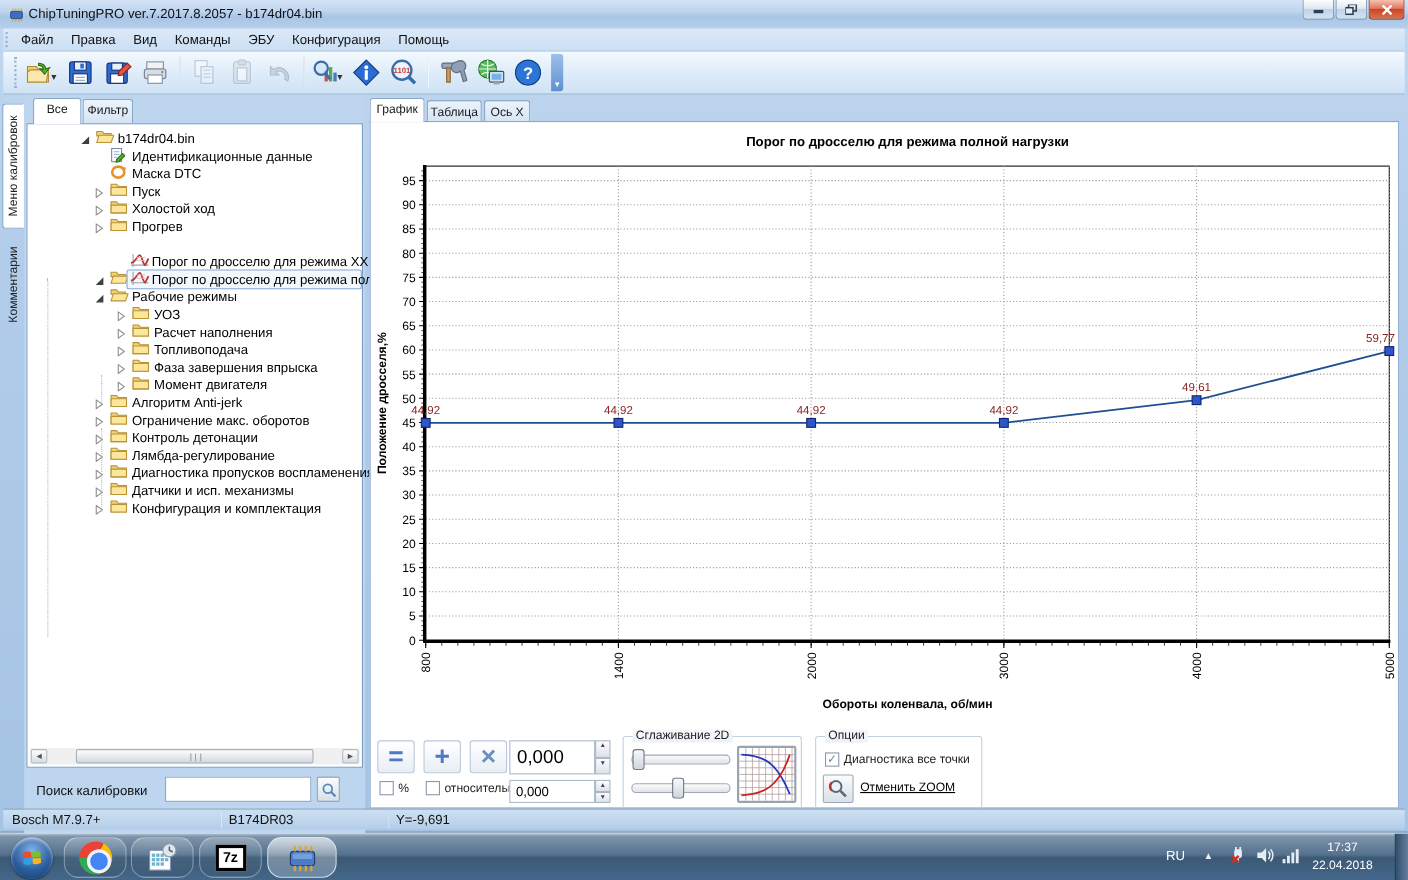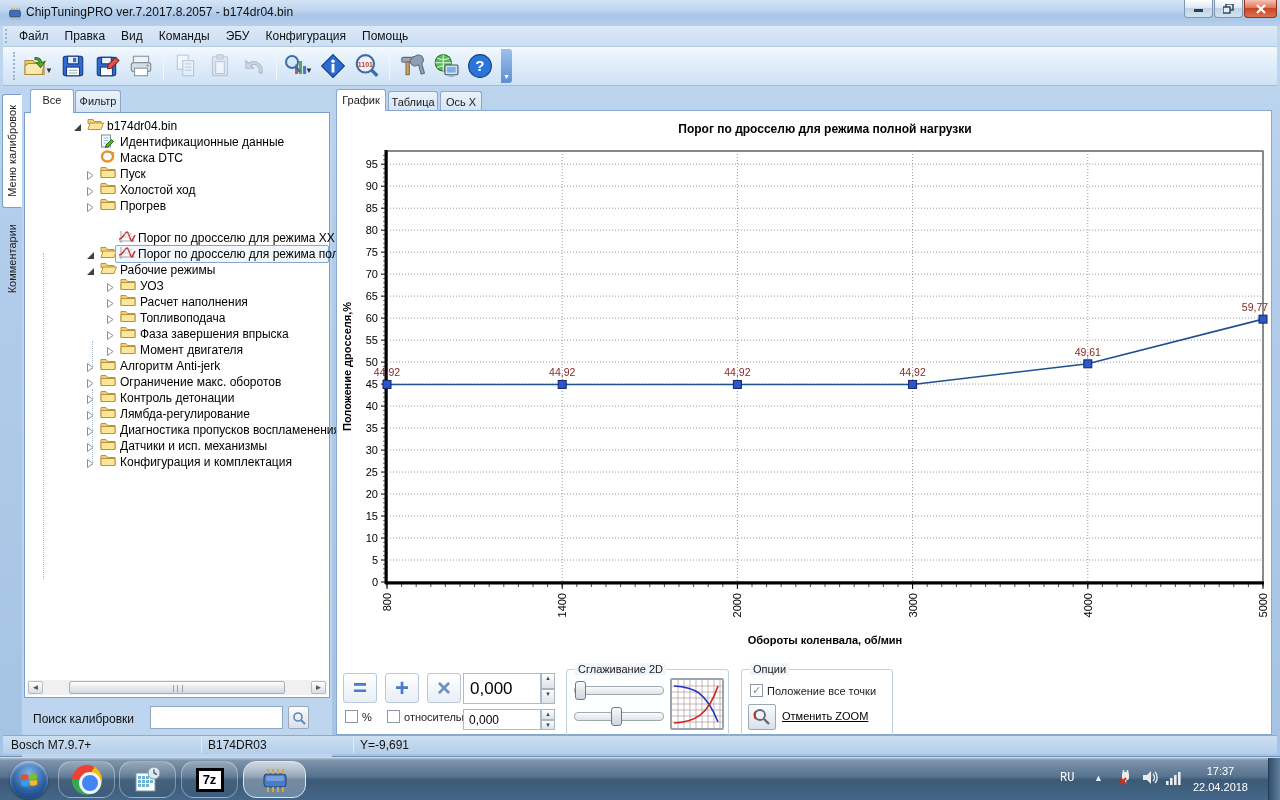--- a/index.html
+++ b/index.html
@@ -793,21 +793,21 @@
             <path d="M2,6 C22,7 34,12 46,42" fill="none" stroke="#2233bb" stroke-width="1.6"></path>
             <path d="M2,43 C22,42 36,36 46,6" fill="none" stroke="#cc2222" stroke-width="1.6"></path>
           </svg>
         </div>
       </div>
 
       <div class="group" style="left:404px;top:558px;width:152px;height:70px;">
         <span class="group-label">Опции</span>
         <div class="chk" style="left:8px;top:14px;">
           <span class="box">✓</span>
-          <span>Положение все точки</span>
+          <span>Диагностика все точки</span>
         </div>
         <div class="icon-btn" style="left:6px;top:34px;width:28px;height:26px;">
           <svg width="18" height="18" viewBox="0 0 18 18">
               <circle cx="7" cy="7" r="5" fill="#eef2f6" stroke="#5a6a7a" stroke-width="1.8"></circle>
               <line x1="11" y1="11" x2="16" y2="16" stroke="#5a6a7a" stroke-width="2.4"></line>
               <path d="M3,11 A5.5,5.5 0 0 1 3,3" fill="none" stroke="#c03020" stroke-width="1.6"></path>
             </svg>
         </div>
         <span style="position:absolute;left:40px;top:40px;font-size:11px;text-decoration:underline;">Отменить ZOOM</span>
       </div>
@@ -860,21 +860,21 @@
         <div class="sevenzip">7z</div>
       </div>
     <div class="task-app active" style="left:243px;width:63px;">
       <svg width="34" height="32" viewBox="0 0 34 32">
         <rect x="6" y="10" width="22" height="13" rx="3" fill="#4a7cc8" stroke="#1c3c6e"></rect>
         <rect x="8" y="12" width="18" height="5" rx="2" fill="#7fa8de" opacity="0.8"></rect>
         <path d="M10,23 v5 M15,23 v5 M20,23 v5 M25,23 v5 M10,5 v5 M15,5 v5 M20,5 v5 M25,5 v5" stroke="#d8a43c" stroke-width="2" fill="none"></path>
       </svg>
     </div>
 
-    <span class="tray-text" style="position:absolute;left:1060px;top:13px;font-family:Liberation Mono, monospace;">RU</span>
+    <span class="tray-text" style="position:absolute;left:1060px;top:13px;">RU</span>
     <span style="position:absolute;left:1094px;top:15px;color:#e8eef4;font-size:9px;">▲</span>
     <span style="position:absolute;left:1117px;top:11px;">
       <svg width="17" height="17" viewBox="0 0 17 17">
           <rect x="5" y="3" width="7" height="8" rx="2" fill="#e6ecf2"></rect>
           <path d="M6.5,1 v3 M10.5,1 v3" stroke="#e6ecf2" stroke-width="1.6"></path>
           <path d="M8.5,11 v4" stroke="#e6ecf2" stroke-width="1.6"></path>
           <path d="M3,9 L9,15 M9,9 L3,15" stroke="#d03020" stroke-width="2.2"></path>
         </svg>
     </span>
     <span style="position:absolute;left:1141px;top:11px;">

